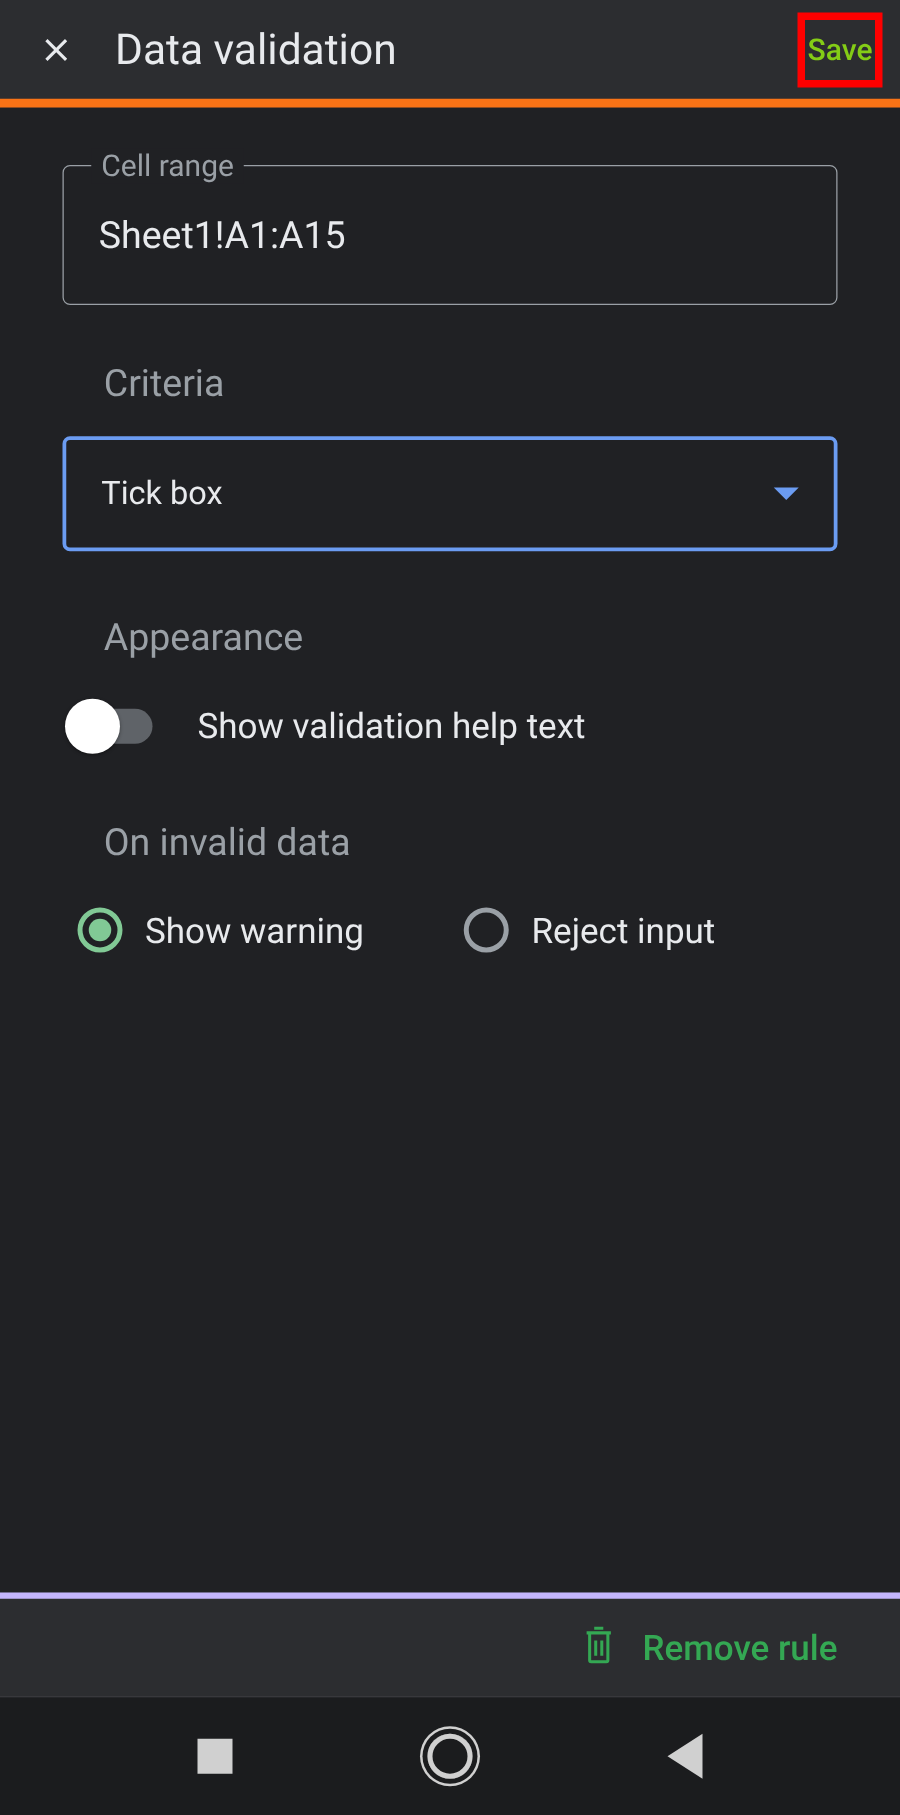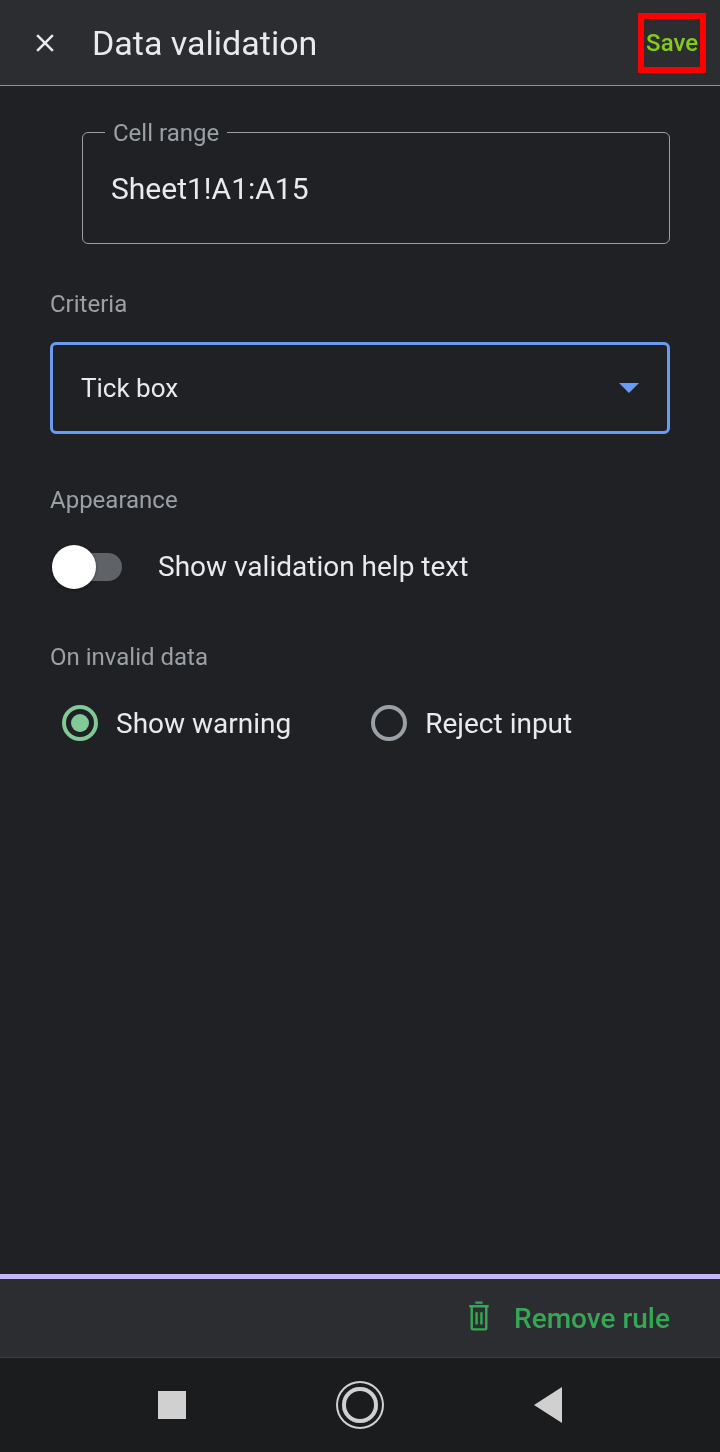--- a/index.html
+++ b/index.html
@@ -11,21 +11,21 @@
     color: #e8eaed;
     overflow: hidden;
     position: relative;
   }
   .header {
     display: flex;
     align-items: center;
     height: 86px;
     background: #2c2d30;
     padding: 0 18px;
-    border-bottom: 1px solid #f97316;
+    border-bottom: 7px solid #f97316;
   }
   .close-btn {
     width: 54px;
     height: 54px;
     display: flex;
     align-items: center;
     justify-content: center;
     color: #e8eaed;
     flex-shrink: 0;
   }
@@ -52,39 +52,39 @@
   }
   .field-wrap {
     position: relative;
     border: 1px solid #9aa0a6;
     border-radius: 6px;
     height: 112px;
     display: flex;
     align-items: center;
     padding: 0 28px;
     margin-bottom: 46px;
-    margin-left: 32px;
   }
   .field-legend {
     position: absolute;
     top: -14px;
     left: 22px;
     background: #202124;
     padding: 0 8px;
     color: #9aa0a6;
     font-size: 24px;
   }
   .field-value {
     font-size: 30px;
     color: #e8eaed;
   }
   .section-label {
     color: #9aa0a6;
-    font-size: 24px;
+    font-size: 30px;
     margin-bottom: 24px;
+    margin-left: 33px;
   }
   .select-wrap {
     border: 3px solid #6b9cf2;
     border-radius: 6px;
     height: 92px;
     display: flex;
     align-items: center;
     justify-content: space-between;
     padding: 0 28px;
     margin-bottom: 52px;

